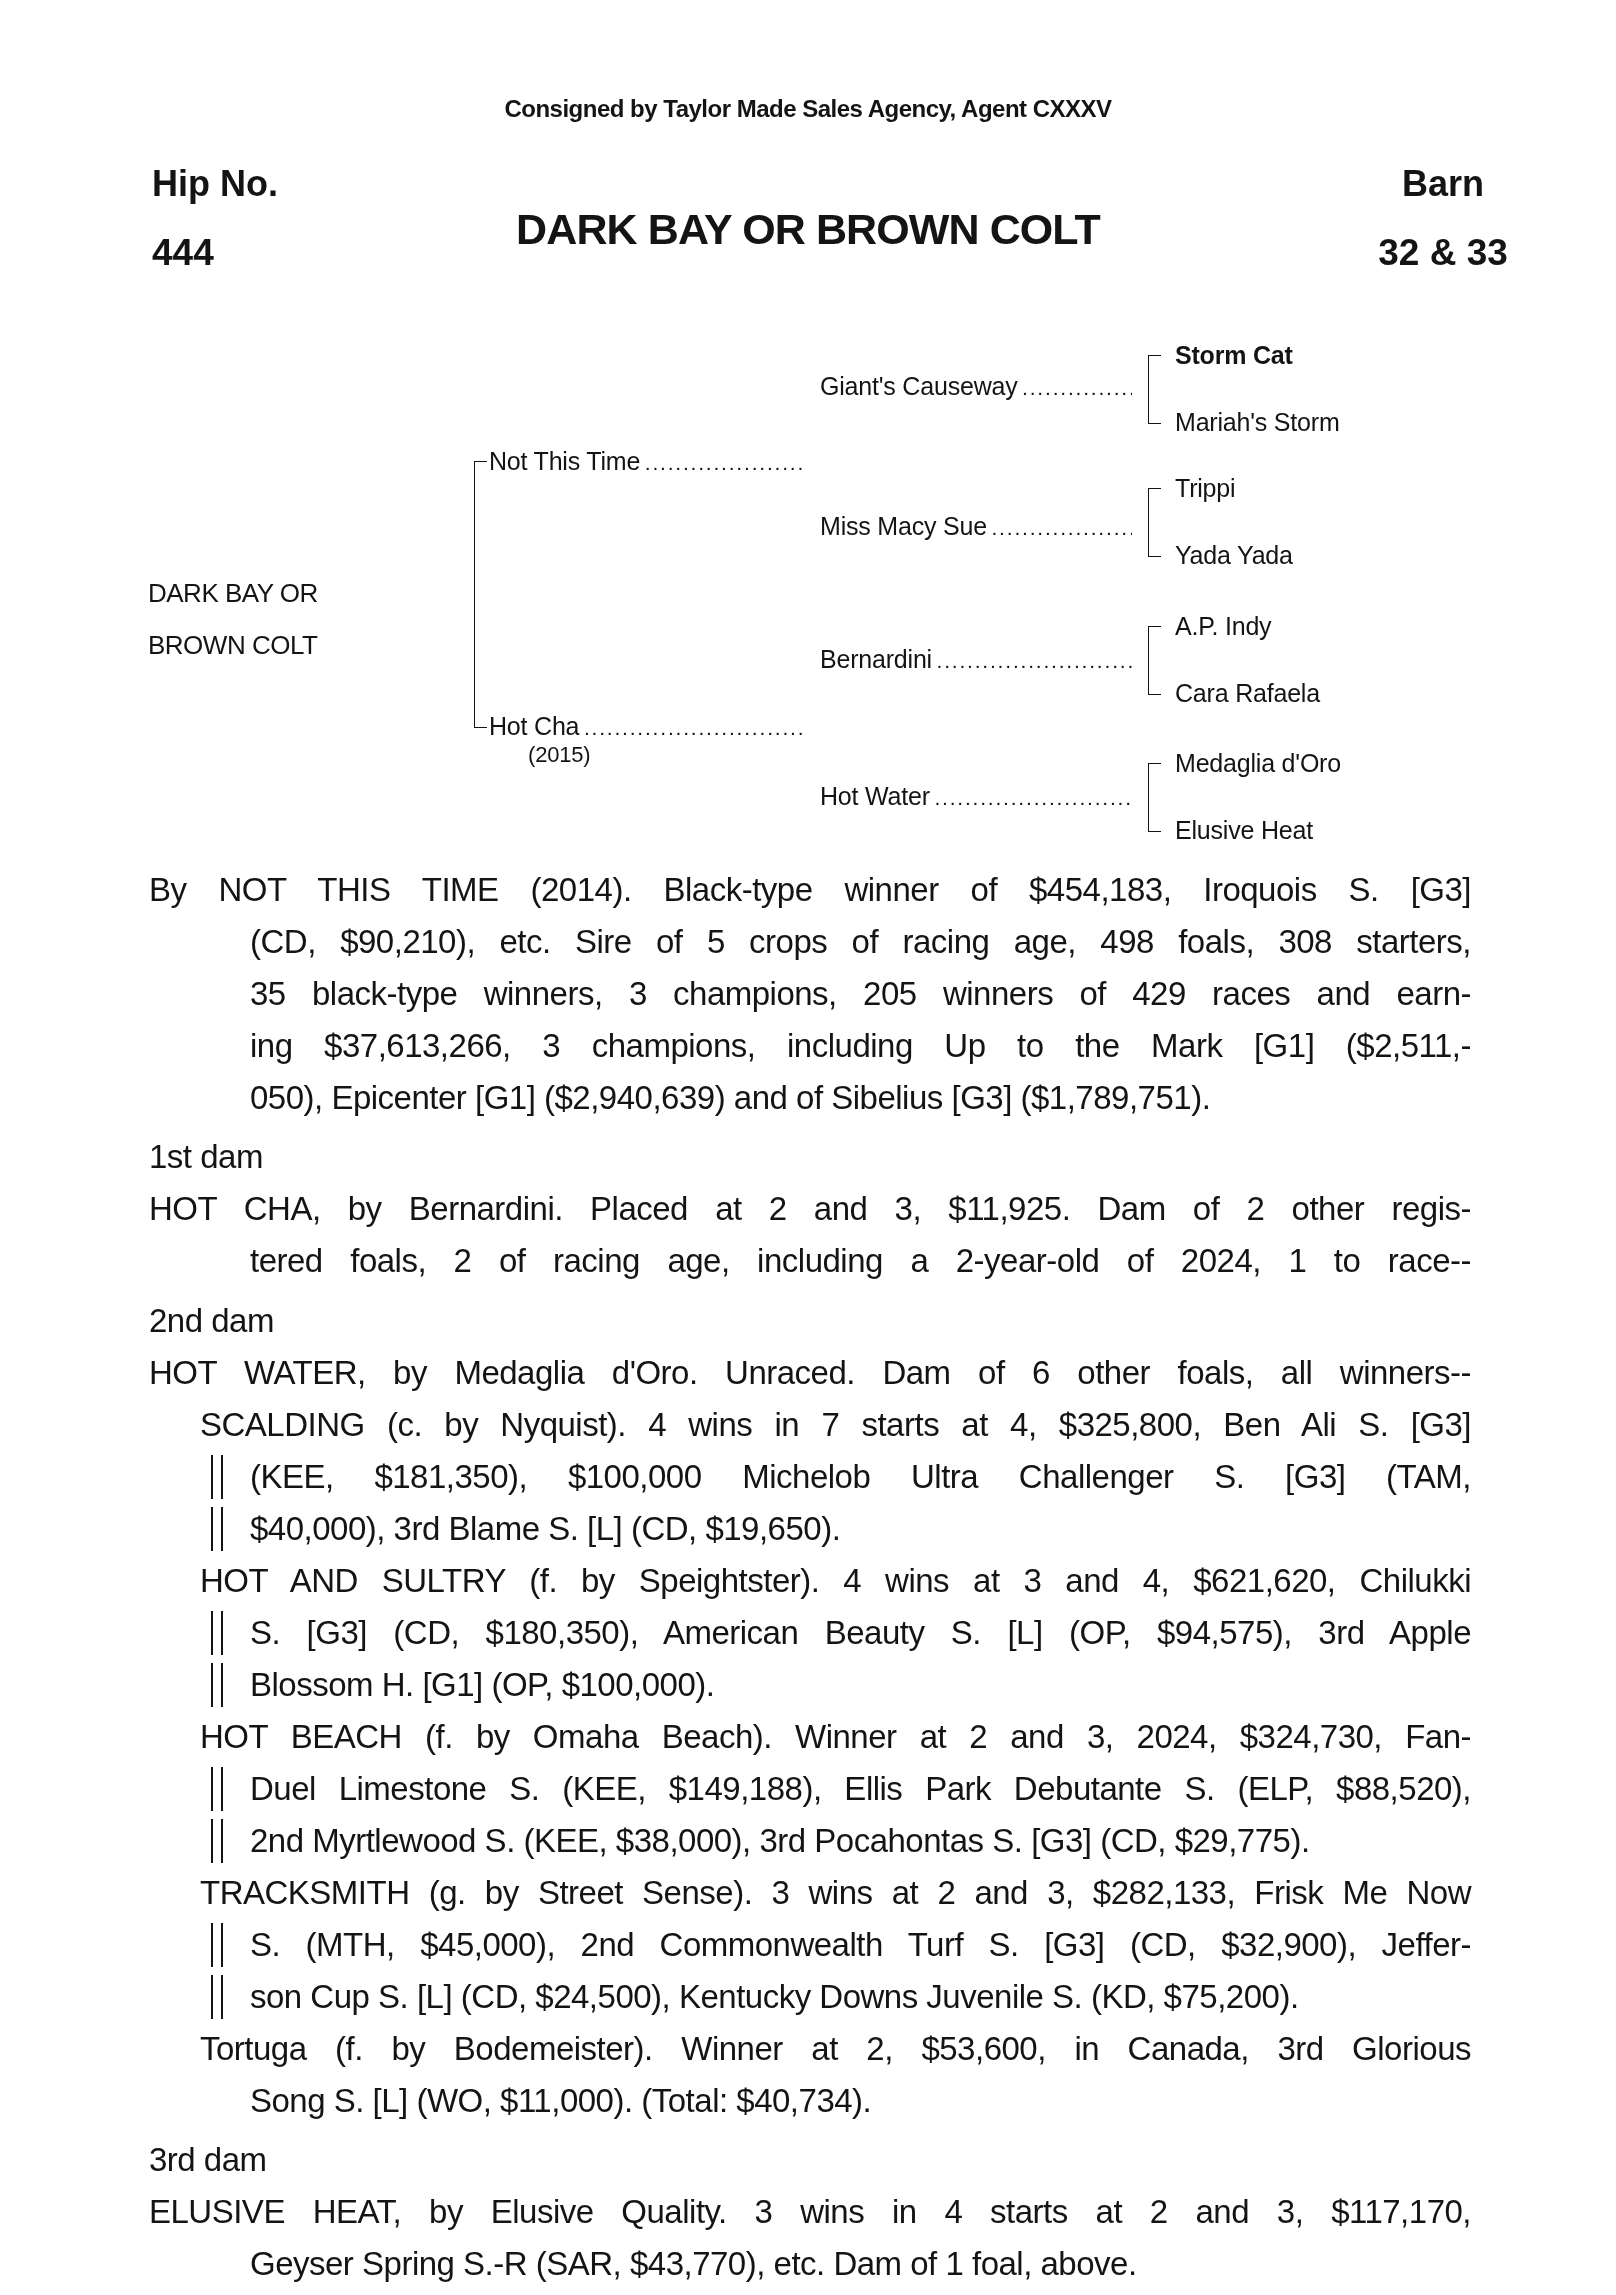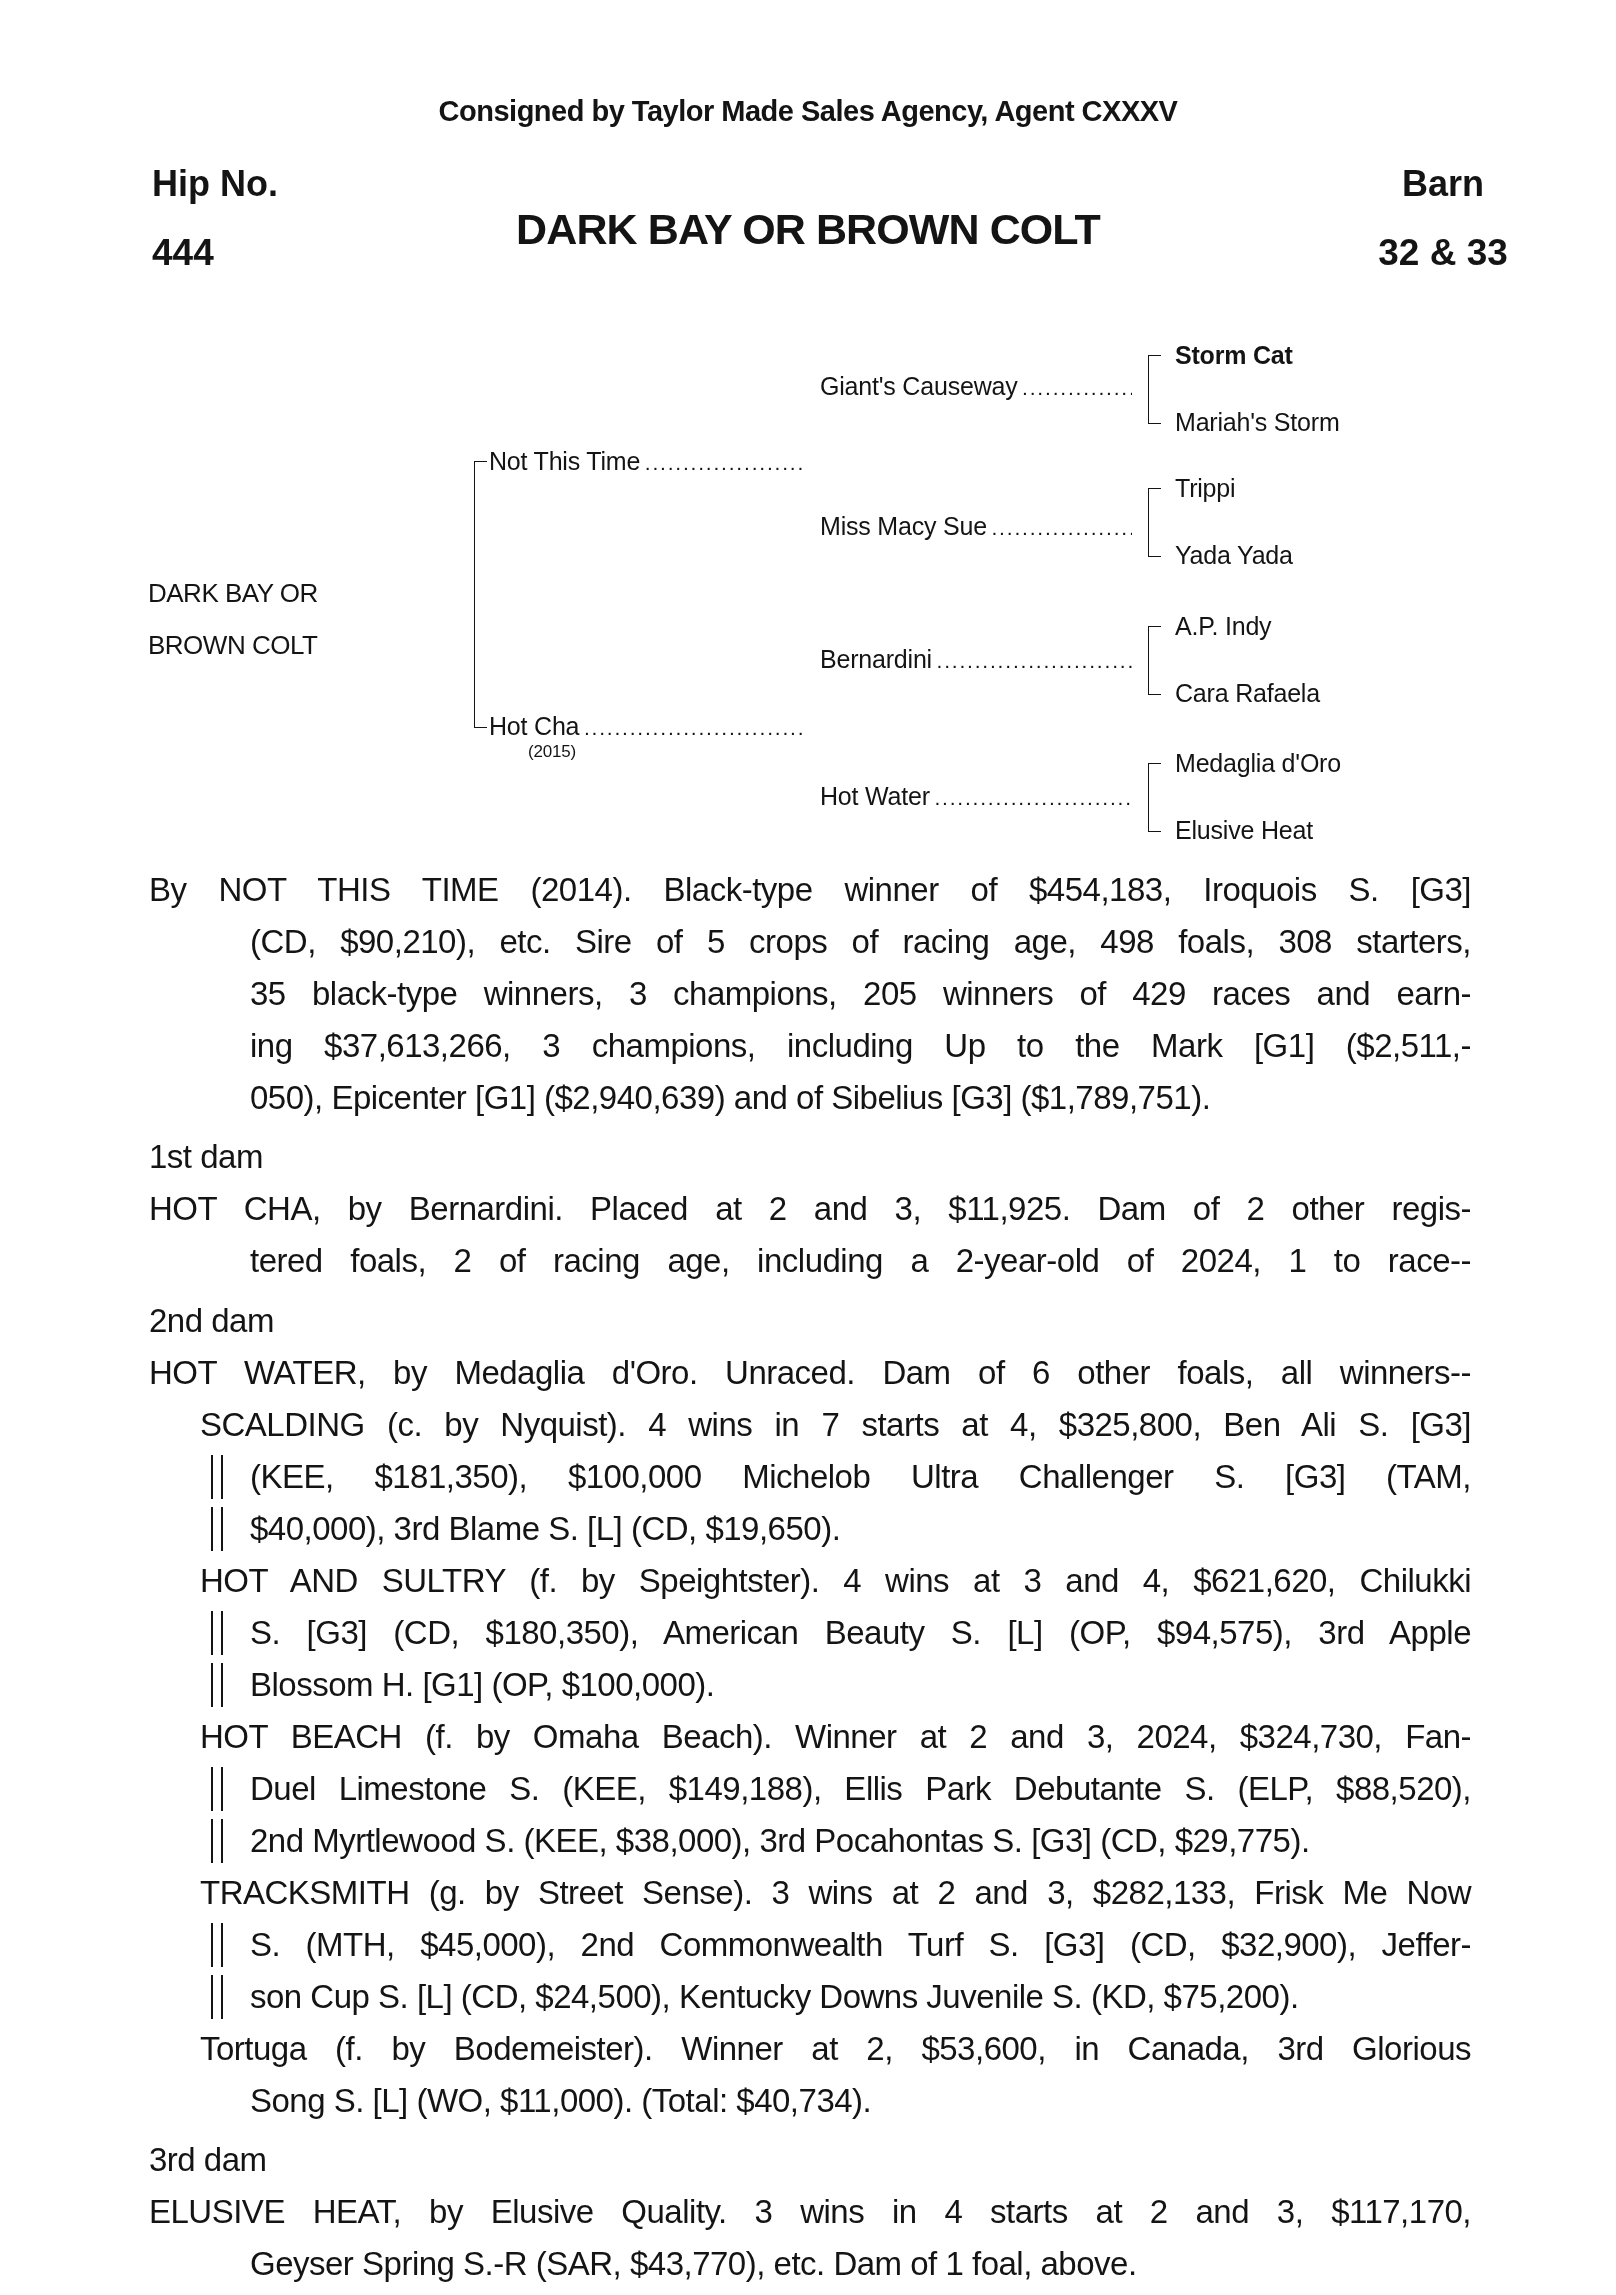--- a/index.html
+++ b/index.html
@@ -1,38 +1,38 @@
 <!DOCTYPE html>
 <html style="font-size:7.3px"><head>
 <meta charset="utf-8">
 <style>
   html,body{margin:0;padding:0;background:#ffffff;}
   .page{position:relative;width:1616px;height:3227px;background:#ffffff;color:#141414;
         font-family:"Liberation Sans","DejaVu Sans",sans-serif;overflow:hidden;}
 
   
   .consign{position:absolute;left:0;top:95px;width:1616px;text-align:center;
-           font-size:29px;font-weight:700;letter-spacing:-0.5px;}
+           font-size:24px;font-weight:700;letter-spacing:-0.5px;}
   .hipblk{position:absolute;left:152px;top:162px;text-align:left;}
   .hipblk .lab{font-size:36px;font-weight:700;line-height:44px;}
   .hipblk .num{font-size:37px;font-weight:700;margin-top:26px;}
   .barnblk{position:absolute;left:1351px;top:162px;width:184px;text-align:center;}
   .barnblk .lab{font-size:36px;font-weight:700;line-height:44px;}
   .barnblk .num{font-size:37px;font-weight:700;margin-top:26px;white-space:nowrap;}
   .title{position:absolute;left:0;top:205px;width:1616px;text-align:center;
          font-size:43px;font-weight:700;letter-spacing:-0.9px;}
   .foaled{position:absolute;left:0;top:286px;width:1616px;text-align:center;
           font-size:29px;font-weight:700;letter-spacing:-0.5px;}
 
   
   .ped-root{position:absolute;left:148px;top:567px;font-size:26px;line-height:52px;letter-spacing:-0.5px;}
   .ped{position:absolute;display:flex;align-items:baseline;font-size:25px;line-height:30px;
        letter-spacing:-0.2px;white-space:nowrap;overflow:hidden;}
   .ped .ldr{flex:1;overflow:hidden;white-space:nowrap;letter-spacing:1.8px;font-size:21px;margin-left:4.6px;}
-  .ped-note{position:absolute;font-size:17px;letter-spacing:-0.2px;}
+  .ped-note{position:absolute;font-size:22px;letter-spacing:-0.2px;}
   .brk{position:absolute;width:12px;border:1.8px solid #141414;border-right:none;}
 
   
   .bodytext{position:absolute;left:149px;top:864px;width:1322px;}
   .ln{position:relative;box-sizing:border-box;width:1322px;height:52px;line-height:52px;
       font-size:33px;letter-spacing:-0.5px;white-space:nowrap;text-align:left;}
   .ln.j{white-space:normal;text-align:justify;text-align-last:justify;}
   .ln .b{font-weight:400;}
   .ln.ind-m{padding-left:0;}
   .ln.ind-p{padding-left:51px;}

